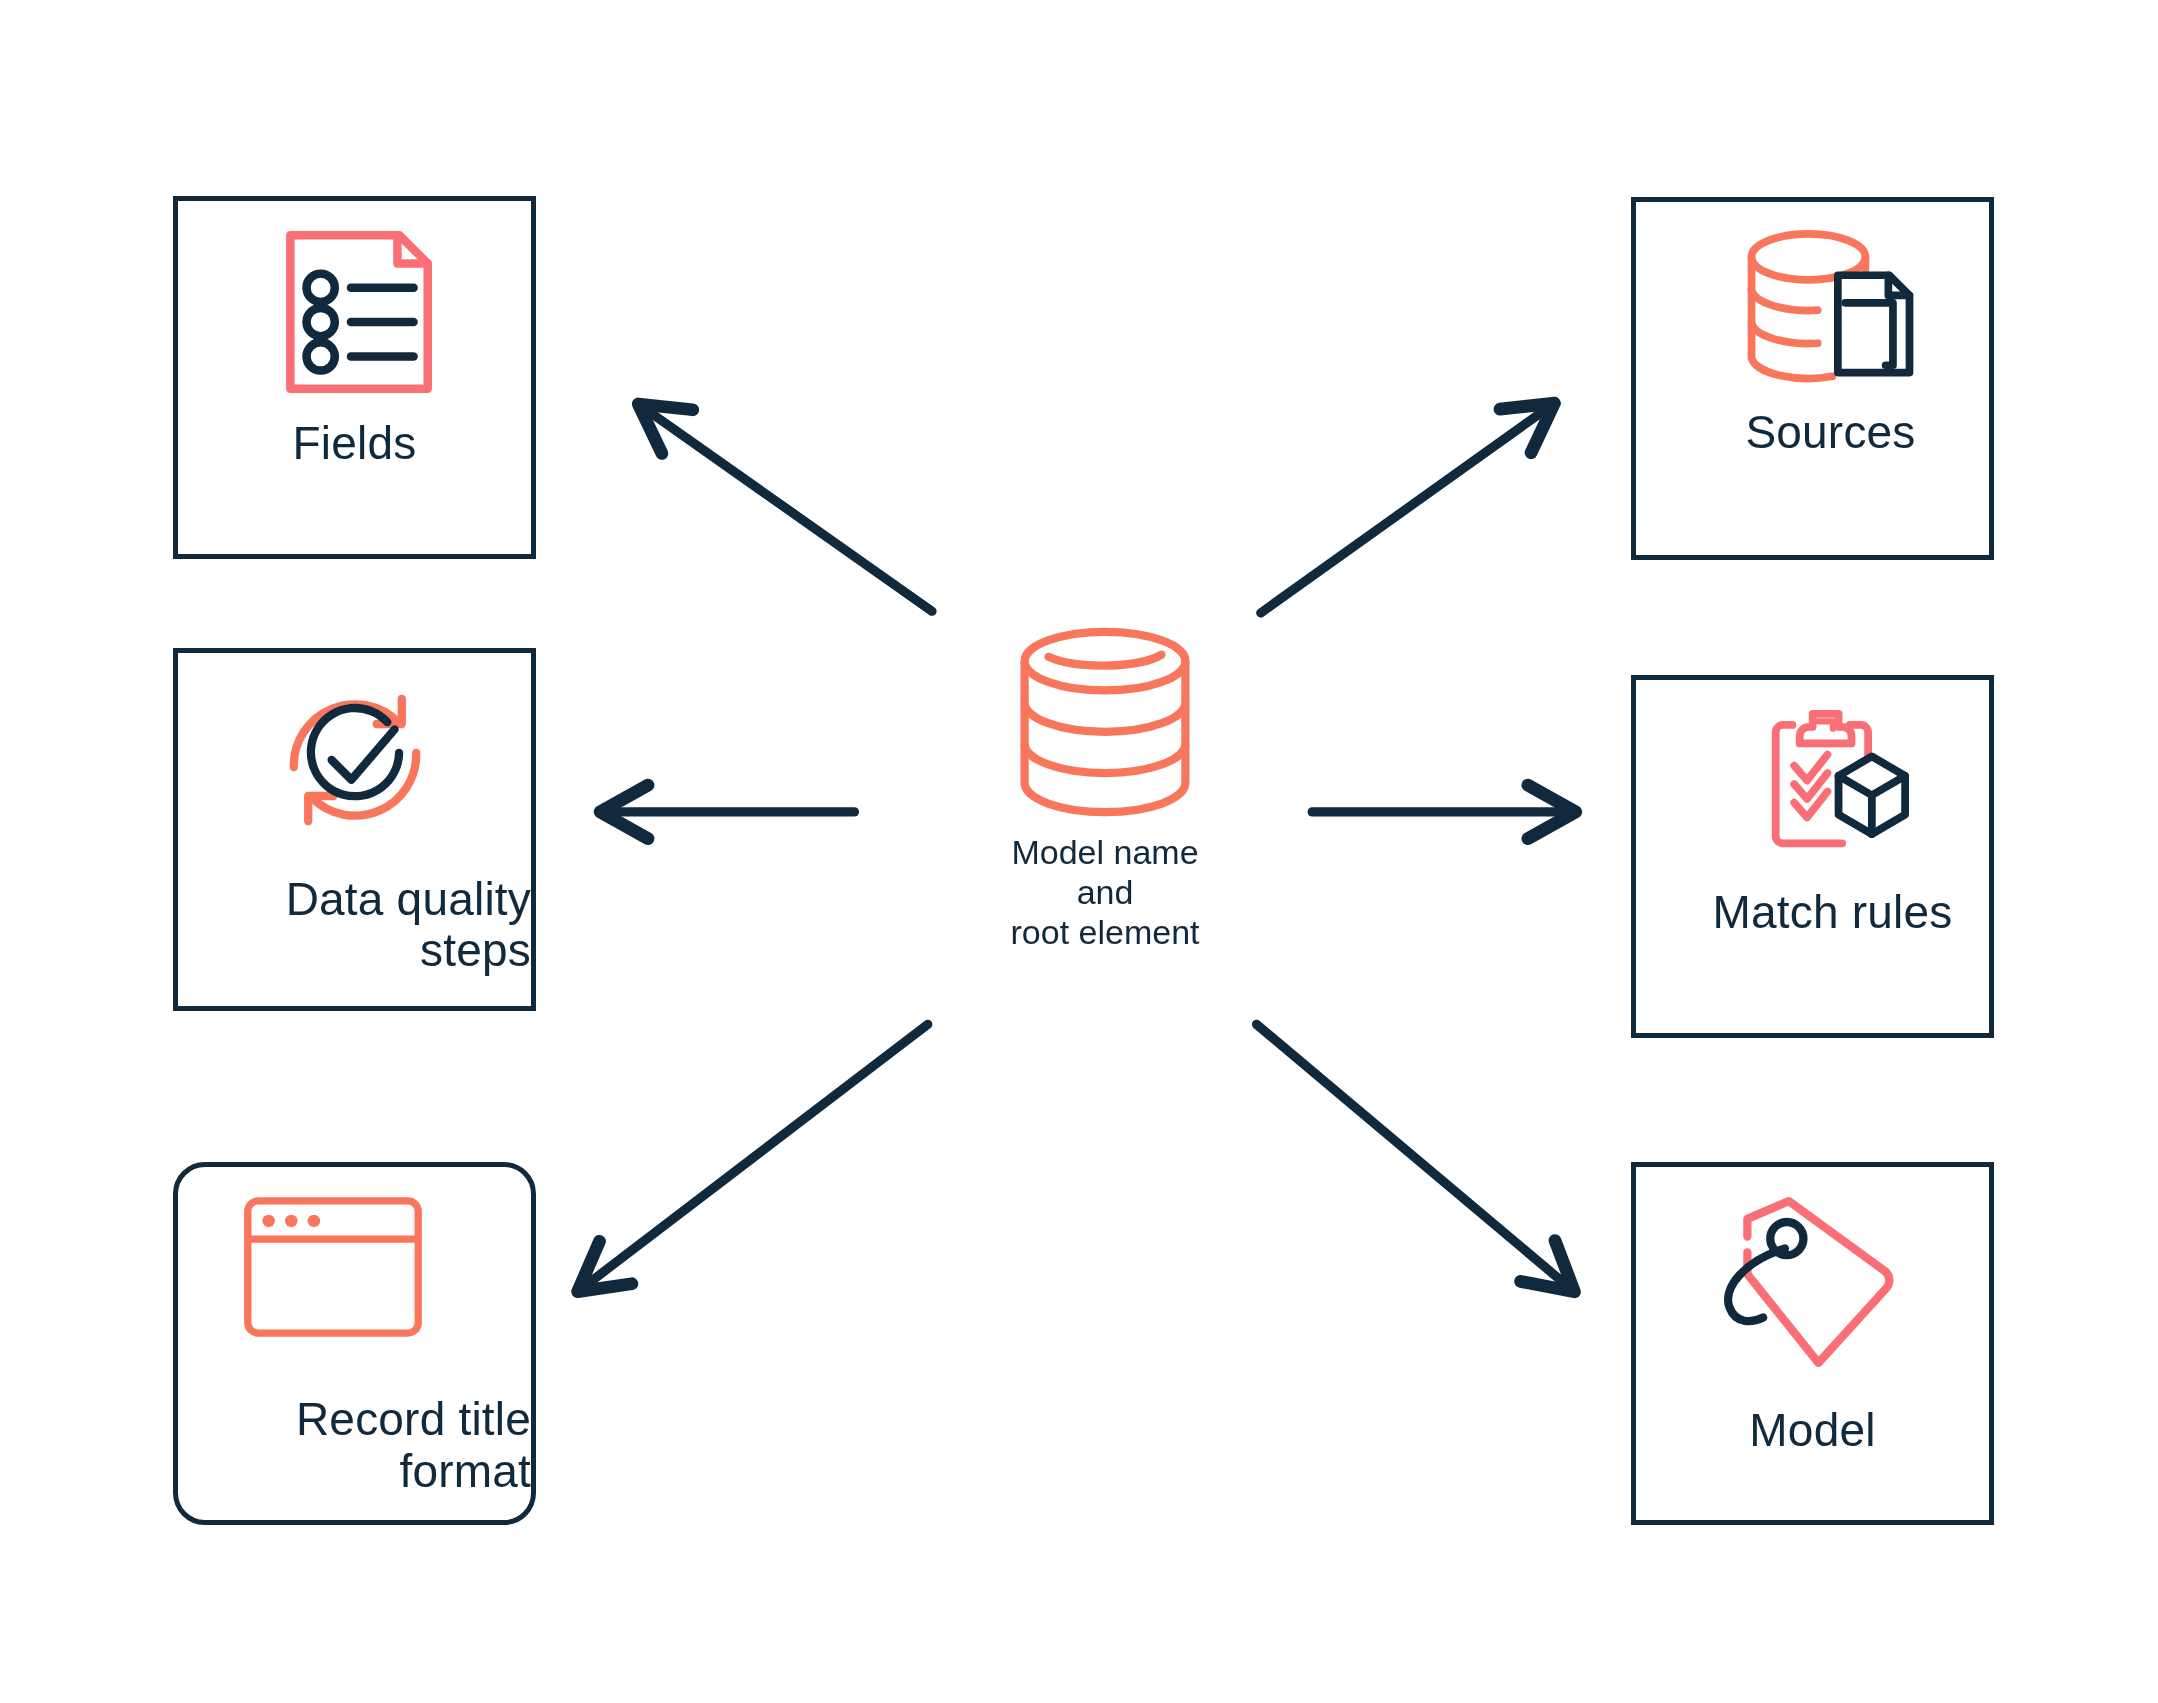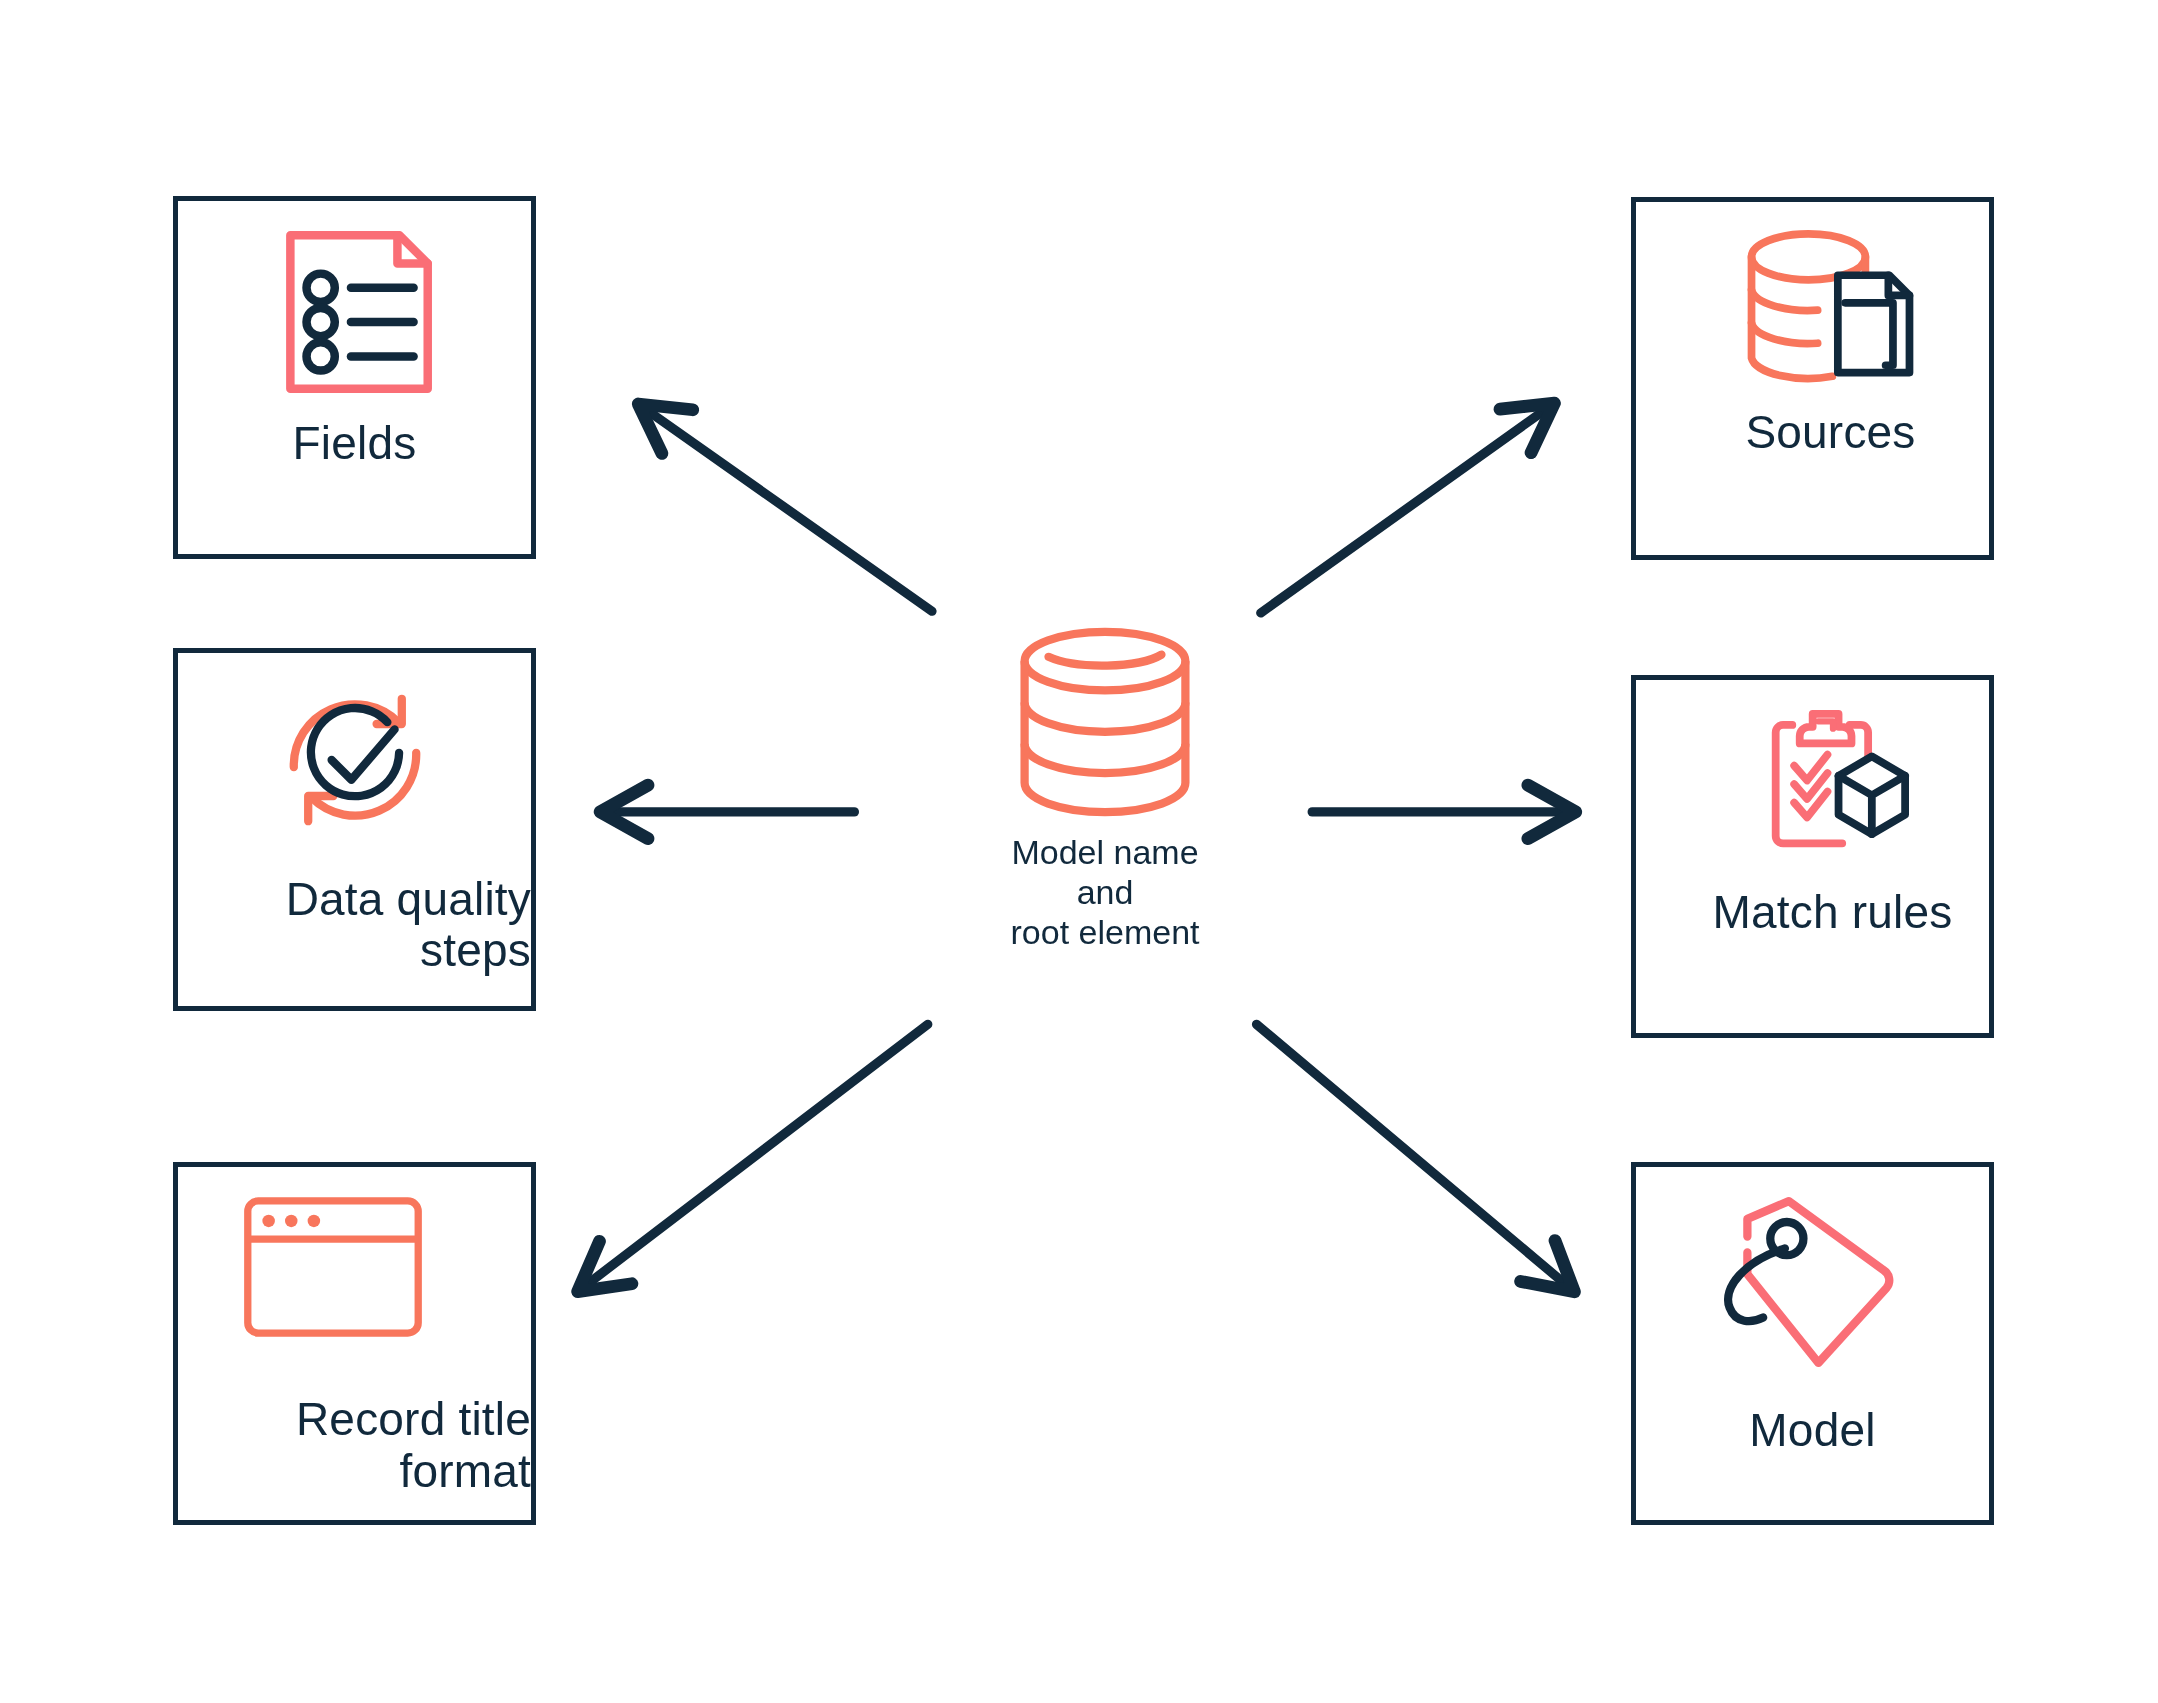--- a/index.html
+++ b/index.html
@@ -27,21 +27,21 @@
     line-height:1.12;
     text-align:center;
     letter-spacing:0.2px;
     font-weight:400;
   }
   .node-label.left-al{ text-align:right; width:100%; padding-left:32px; box-sizing:border-box;}
 
   
   #box-fields       { left:173px;  top:196px;  width:363px; height:363px; }
   #box-dataquality  { left:173px;  top:648px;  width:363px; height:363px; }
-  #box-recordtitle  { left:173px;  top:1162px; width:363px; height:363px; }
+  #box-recordtitle  { left:173px;  top:1162px; width:363px; height:363px;border-radius:32px; }
   #box-sources      { left:1631px; top:197px;  width:363px; height:363px;padding-left:36px; }
   #box-matchrules   { left:1631px; top:675px;  width:363px; height:363px;padding-left:40px; }
   #box-tags         { left:1631px; top:1162px; width:363px; height:363px; }
 
   
   #hub{
     position:absolute;
     left:869px; top:624px; width:472px; height:422px;
     display:flex; flex-direction:column; align-items:center;
   }

